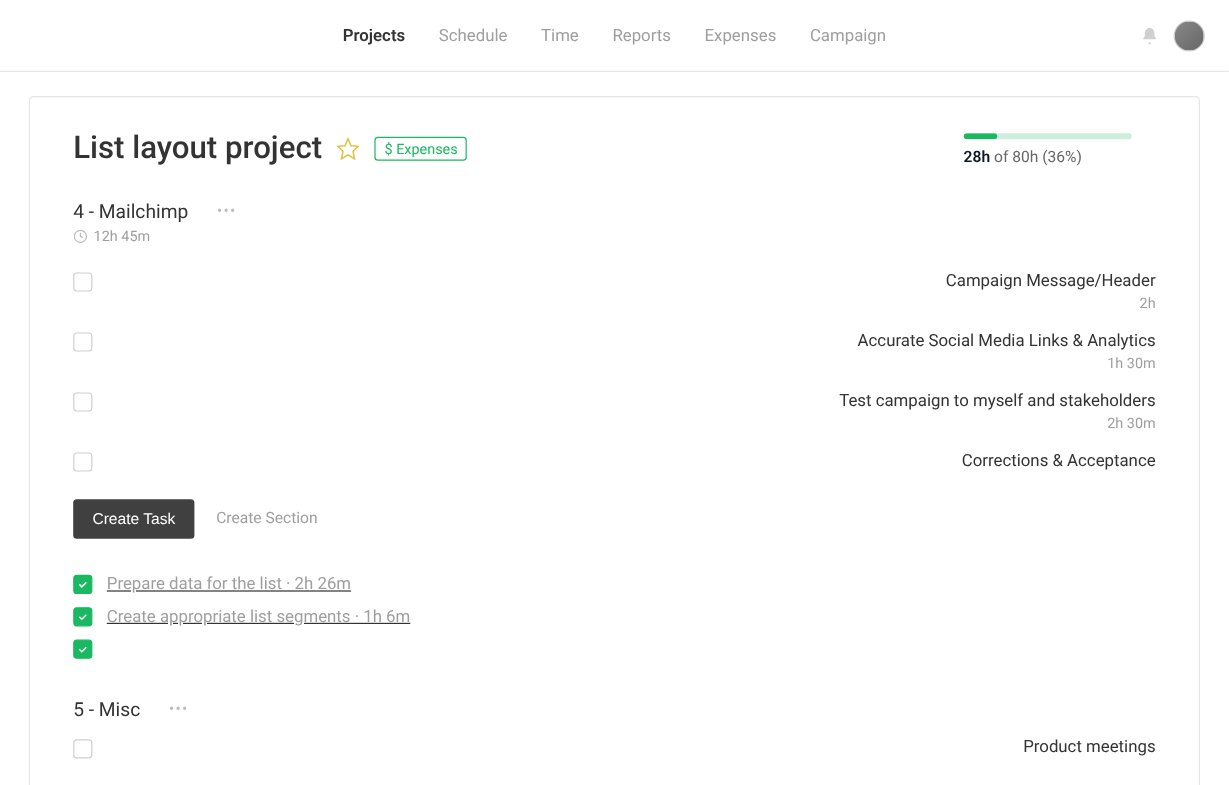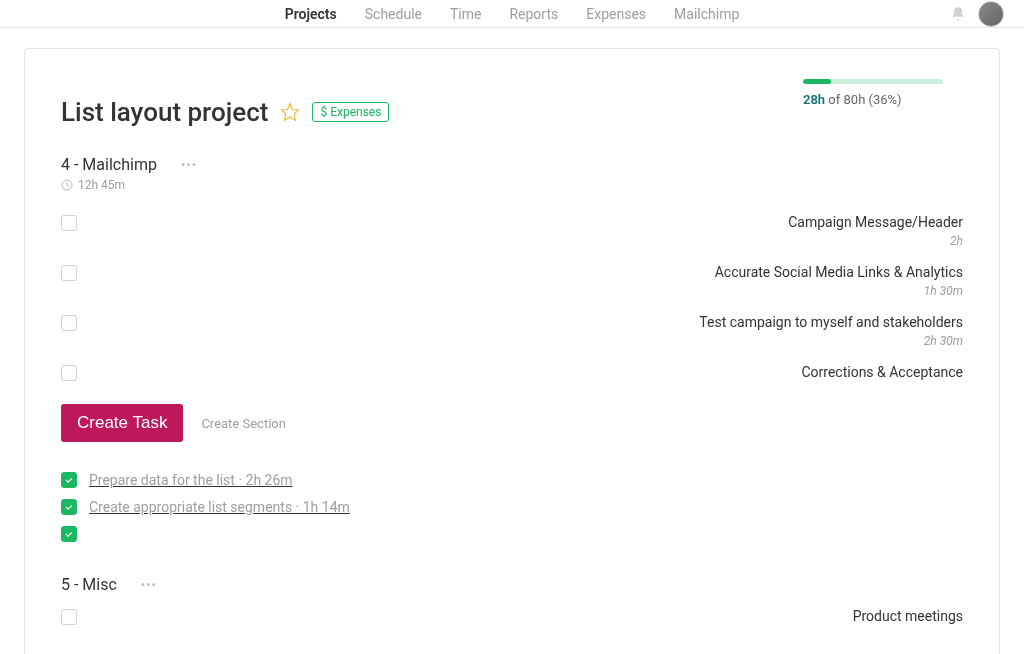--- a/index.html
+++ b/index.html
@@ -10,21 +10,21 @@
     body {
       font-family: -apple-system, BlinkMacSystemFont, "Segoe UI", Roboto, "Helvetica Neue", Arial, sans-serif;
       background: #fff;
       color: #333;
       font-size: 14px;
     }
     .top-nav {
       display: flex;
       align-items: center;
       justify-content: center;
-      height: 28px;
+      height: 60px;
       border-bottom: 1px solid #e5e5e5;
       position: relative;
     }
     .nav-items {
       display: flex;
       gap: 28px;
     }
     .nav-item {
       color: #9e9e9e;
       font-size: 14px;
@@ -66,21 +66,20 @@
     .project-header {
       display: flex;
       align-items: flex-start;
       justify-content: space-between;
       margin-bottom: 28px;
     }
     .project-title-row {
       display: flex;
       align-items: center;
       gap: 12px;
-      margin-top: 20px;
     }
     .project-title {
       font-size: 26px;
       font-weight: 500;
       color: #333;
     }
     .star-icon {
       width: 20px;
       height: 20px;
       stroke: #e0c040;
@@ -115,21 +114,21 @@
       height: 100%;
       background: #19b861;
       border-radius: 3px;
     }
     .progress-text {
       font-size: 13px;
       color: #666;
     }
     .progress-text .bold {
       font-weight: 600;
-      color: #0f766e;
+      color: #0f172a;
     }
     .section {
       margin-bottom: 18px;
     }
     .section-header {
       display: flex;
       align-items: center;
       gap: 24px;
       margin-bottom: 4px;
     }
@@ -193,66 +192,65 @@
       text-align: right;
     }
     .task-title {
       font-size: 14px;
       color: #333;
       margin-bottom: 4px;
     }
     .task-duration {
       font-size: 12px;
       color: #9e9e9e;
-      font-style: italic;
     }
     .completed-task {
       display: flex;
       align-items: center;
       gap: 12px;
       padding: 5px 0;
       text-decoration: underline;
     }
     .completed-text {
       color: #9e9e9e;
       font-size: 14px;
     }
     .action-row {
       display: flex;
       align-items: center;
       gap: 18px;
       margin: 14px 0 24px 0;
     }
     .create-task-btn {
-      background: #be185d;
+      background: #404040;
       color: #fff;
       border: none;
       padding: 9px 16px;
       border-radius: 3px;
-      font-size: 17px;
+      font-size: 13px;
       cursor: pointer;
       text-align: center;
     }
     .create-section-link {
       color: #9e9e9e;
       font-size: 13px;
       cursor: pointer;
     }
   </style>
 </head>
 <body>
 
 <div class="top-nav">
   <div class="nav-items">
     <div class="nav-item active">Projects</div>
     <div class="nav-item">Schedule</div>
     <div class="nav-item">Time</div>
     <div class="nav-item">Reports</div>
     <div class="nav-item">Expenses</div>
-    <div class="nav-item">Mailchimp</div>
+    <div class="nav-item">Campaign</div>
   </div>
   <div class="nav-right">
     <svg class="bell-icon" viewBox="0 0 24 24">
         <path fill="currentColor" d="M12 2a6 6 0 0 0-6 6v4l-2 3v1h16v-1l-2-3V8a6 6 0 0 0-6-6zm0 20a2 2 0 0 0 2-2h-4a2 2 0 0 0 2 2z"></path>
       </svg>
     <div class="avatar"></div>
   </div>
 </div>
 
 <div class="main-container">
@@ -337,21 +335,21 @@
           </svg>
         </div>
       <span class="completed-text">Prepare data for the list · 2h 26m</span>
     </div>
     <div class="completed-task">
       <div class="checkbox checked">
           <svg viewBox="0 0 24 24">
             <polyline points="5 12 10 17 19 8"></polyline>
           </svg>
         </div>
-      <span class="completed-text">Create appropriate list segments  · 1h 14m</span>
+      <span class="completed-text">Create appropriate list segments  · 1h 6m</span>
     </div>
     <div class="completed-task">
       <div class="checkbox checked">
           <svg viewBox="0 0 24 24">
             <polyline points="5 12 10 17 19 8"></polyline>
           </svg>
         </div>
     </div>
   </div>
 

